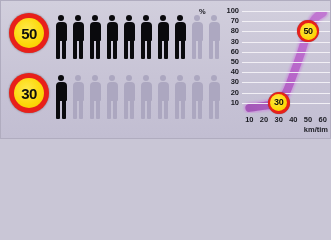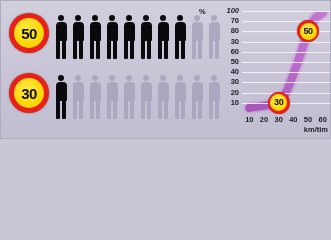--- a/index.html
+++ b/index.html
@@ -251,21 +251,21 @@
           </div>
         </div>
     </div>
 
   </div>
 
   <div id="chart-panel">
 
     <div id="y-labels">
       <span id="pct-sign">%</span>
-    <span class="ylab" style="top: -1px; font-style: italic;">100</span>
+    <span class="ylab" style="top: -1px;">100</span>
         <span class="ylab" style="top: 9.2px;">70</span>
         <span class="ylab" style="top: 19.4px;">80</span>
         <span class="ylab" style="top: 29.6px;">30</span>
         <span class="ylab" style="top: 39.8px;">60</span>
         <span class="ylab" style="top: 50px;">50</span>
         <span class="ylab" style="top: 60.2px;">40</span>
         <span class="ylab" style="top: 70.4px;">30</span>
         <span class="ylab" style="top: 80.6px;">20</span>
         <span class="ylab" style="top: 90.8px;">10</span>
       </div>

